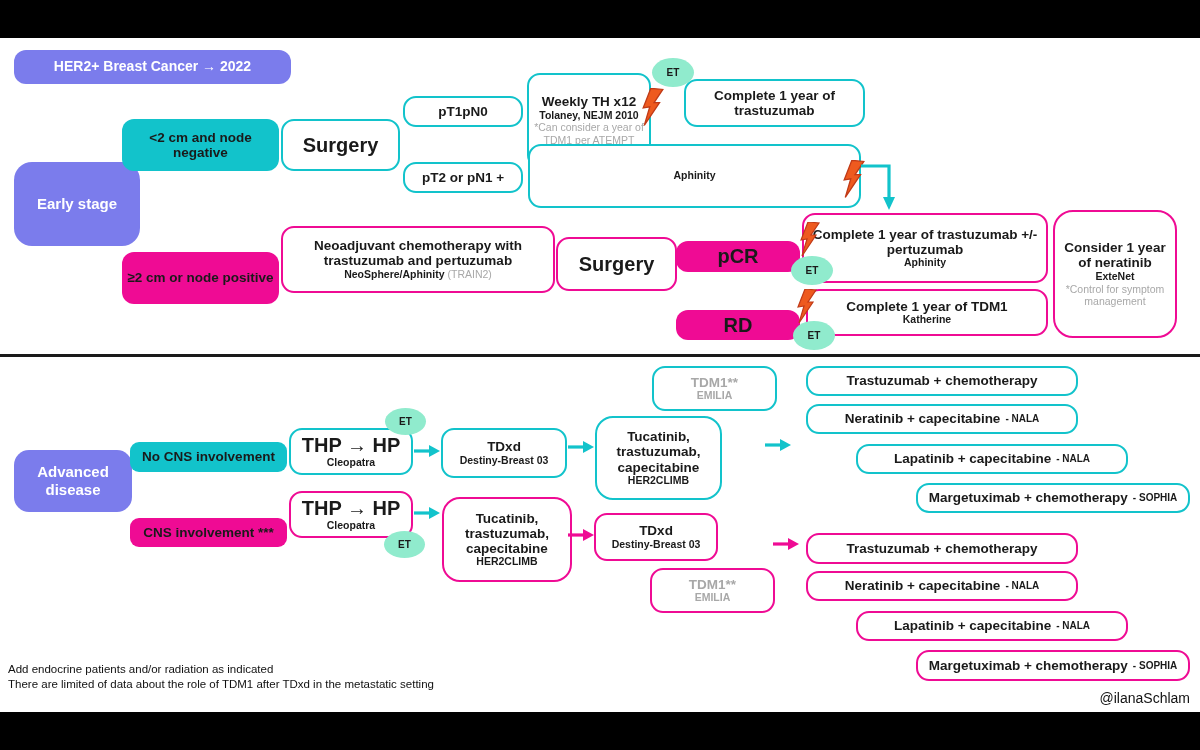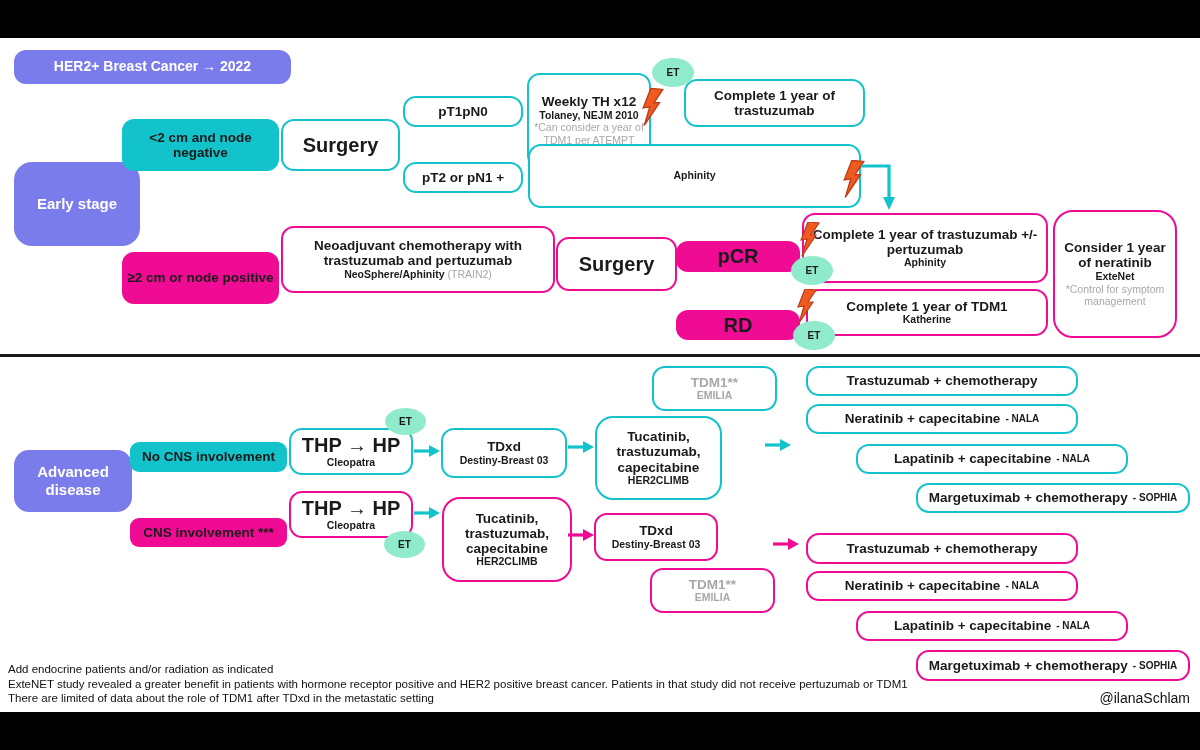--- a/index.html
+++ b/index.html
@@ -274,18 +274,17 @@
       <span class="trial">- NALA</span>
     </div>
     <div class="bx mb opt" style="left:916px;top:650px;width:274px;height:31px">
       <span class="t1">Margetuximab + chemotherapy</span>
       <span class="trial">- SOPHIA</span>
     </div>
   </div>
 
   <div class="footnotes">
     <div>Add endocrine patients and/or radiation as indicated</div>
-    <div>ExteNET study revealed a greater benefit in patients with hormone receptor positive and HER2 positive breast cancer. Patients in that study did not receive pertuzumab or TDM1</div>
     <div>There are limited of data about the role of TDM1 after TDxd in the metastatic setting</div>
   </div>
 
   <div class="handle">@ilanaSchlam</div>
 </div>
 
 </body></html>

